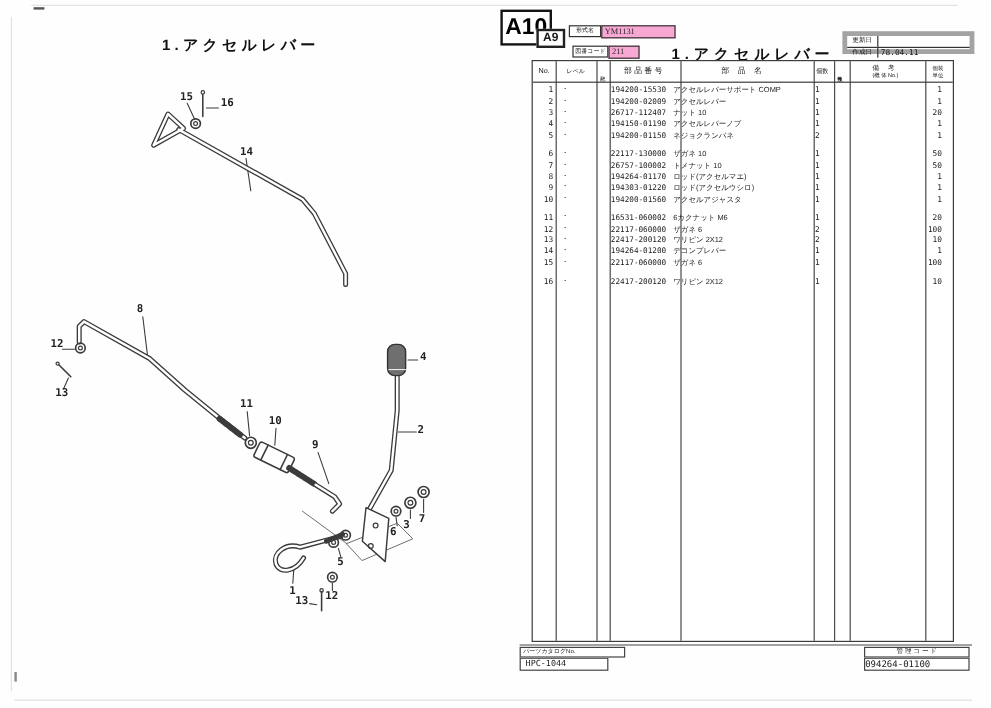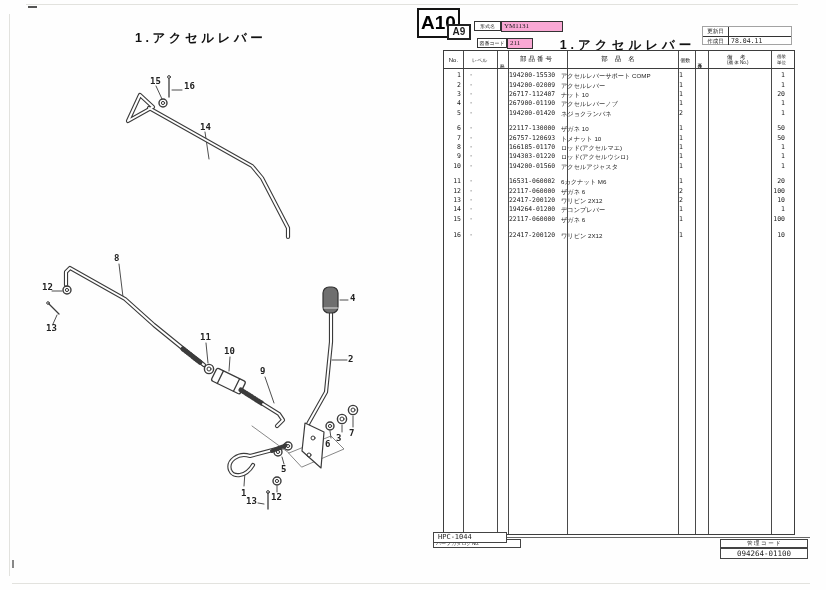--- a/index.html
+++ b/index.html
@@ -33,21 +33,21 @@
   .mini-label{position:absolute;border:1px solid #333;font-size:5px;line-height:8px;
               text-align:center;background:#fff;white-space:nowrap;overflow:hidden}
   .mini-value{position:absolute;border:1px solid #333;font-family:Liberation Serif, serif;
               font-size:7px;line-height:9px;padding-left:2px;background:#f9a8d4;white-space:nowrap}
   .model-label{left:474px;top:21px;width:27px;height:10px}
   .model-value{left:501px;top:21px;width:62px;height:11px}
   .fig-label{left:477px;top:38px;width:30px;height:10px}
   .fig-value{left:507px;top:38px;width:26px;height:11px}
   .list-title{position:absolute;left:545px;top:37px;width:165px;text-align:center;
               font-size:12.5px;font-weight:bold;letter-spacing:4px;white-space:nowrap;color:#111}
-  .date-box{position:absolute;left:702px;top:26px;width:90px;height:19px;border:1px solid #a3a3a3;background:#fff}
+  .date-box{position:absolute;left:702px;top:26px;width:110px;height:19px;border:4px solid #a3a3a3;background:#fff}
   .date-row{display:flex;height:9px;font-size:5.5px;line-height:8px}
   .date-row + .date-row{border-top:1px solid #333;height:9px}
   .date-label{width:26px;border-right:1px solid #333;text-align:center}
   .date-value{flex:1;font-family:"DejaVu Sans Mono",monospace;font-size:6.5px;padding-left:2px}
 
   
   .ptable{position:absolute;left:443px;top:50px;width:352px;height:485px;
           border:1px solid #3d3d3d;background:#fff}
   .vsep{position:absolute;top:0;bottom:0;width:1px;background:#4a4a4a}
   .vs1{left:19px}.vs2{left:53px}.vs3{left:64px}.vs4{left:123px}
@@ -77,25 +77,25 @@
   .c-name{width:111px;padding-left:3px;font-size:6.2px}
   .c-qty{width:17px;text-align:right;padding-right:3px;font-family:"DejaVu Sans Mono",monospace;font-size:6.5px}
   .c-compat{width:13px}
   .c-note{width:63px}
   .c-unit{width:25px;text-align:right;padding-right:2px;font-family:"DejaVu Sans Mono",monospace;font-size:6.5px}
 
   
   .footline{position:absolute;left:433px;top:537px;width:377px;height:1px;background:#666}
   .foot-box{position:absolute;border:1px solid #444;background:#fff;white-space:nowrap;overflow:hidden}
   .catalog-label{left:433px;top:539px;width:88px;height:9px;font-size:5px;line-height:7px;padding-left:2px}
-  .catalog-value{left:433px;top:532px;width:74px;height:11px;font-family:"DejaVu Sans Mono",monospace;
+  .catalog-value{left:433px;top:548px;width:74px;height:11px;font-family:"DejaVu Sans Mono",monospace;
                  font-size:7px;line-height:9px;padding-left:4px}
   .control-label{left:720px;top:539px;width:88px;height:9px;font-size:5.5px;line-height:7px;text-align:center}
   .control-value{left:720px;top:548px;width:88px;height:11px;font-family:"DejaVu Sans Mono",monospace;
-                 font-size:7.5px;line-height:9px;text-align:center}
+                 font-size:7.5px;line-height:9px;}
 </style>
 </head>
 <body>
 
 <div class="canvas">
 
   <div class="edge edge-top"></div>
   <div class="edge edge-left"></div>
   <div class="edge edge-bottom"></div>
   <div class="tick tick-tl"></div>
@@ -331,32 +331,32 @@
             <span class="cell c-name">ナット 10</span>
             <span class="cell c-qty">1</span>
             <span class="cell c-compat"></span>
             <span class="cell c-note"></span>
             <span class="cell c-unit">20</span>
           </div>
           <div class="trow" style="top: 48.2px;">
             <span class="cell c-no">4</span>
             <span class="cell c-level">・</span>
             <span class="cell c-sym"></span>
-            <span class="cell c-pn">267900-01190</span>
+            <span class="cell c-pn">194150-01190</span>
             <span class="cell c-name">アクセルレバーノブ</span>
             <span class="cell c-qty">1</span>
             <span class="cell c-compat"></span>
             <span class="cell c-note"></span>
             <span class="cell c-unit">1</span>
           </div>
           <div class="trow" style="top: 57.6px;">
             <span class="cell c-no">5</span>
             <span class="cell c-level">・</span>
             <span class="cell c-sym"></span>
-            <span class="cell c-pn">194200-01420</span>
+            <span class="cell c-pn">194200-01150</span>
             <span class="cell c-name">ネジョクランバネ</span>
             <span class="cell c-qty">2</span>
             <span class="cell c-compat"></span>
             <span class="cell c-note"></span>
             <span class="cell c-unit">1</span>
           </div>
           <div class="trow" style="top: 73px;">
             <span class="cell c-no">6</span>
             <span class="cell c-level">・</span>
             <span class="cell c-sym"></span>
@@ -364,32 +364,32 @@
             <span class="cell c-name">ザガネ 10</span>
             <span class="cell c-qty">1</span>
             <span class="cell c-compat"></span>
             <span class="cell c-note"></span>
             <span class="cell c-unit">50</span>
           </div>
           <div class="trow" style="top: 82.4px;">
             <span class="cell c-no">7</span>
             <span class="cell c-level">・</span>
             <span class="cell c-sym"></span>
-            <span class="cell c-pn">26757-120693</span>
+            <span class="cell c-pn">26757-100002</span>
             <span class="cell c-name">トメナット 10</span>
             <span class="cell c-qty">1</span>
             <span class="cell c-compat"></span>
             <span class="cell c-note"></span>
             <span class="cell c-unit">50</span>
           </div>
           <div class="trow" style="top: 91.8px;">
             <span class="cell c-no">8</span>
             <span class="cell c-level">・</span>
             <span class="cell c-sym"></span>
-            <span class="cell c-pn">166185-01170</span>
+            <span class="cell c-pn">194264-01170</span>
             <span class="cell c-name">ロッド(アクセルマエ)</span>
             <span class="cell c-qty">1</span>
             <span class="cell c-compat"></span>
             <span class="cell c-note"></span>
             <span class="cell c-unit">1</span>
           </div>
           <div class="trow" style="top: 101.2px;">
             <span class="cell c-no">9</span>
             <span class="cell c-level">・</span>
             <span class="cell c-sym"></span>

